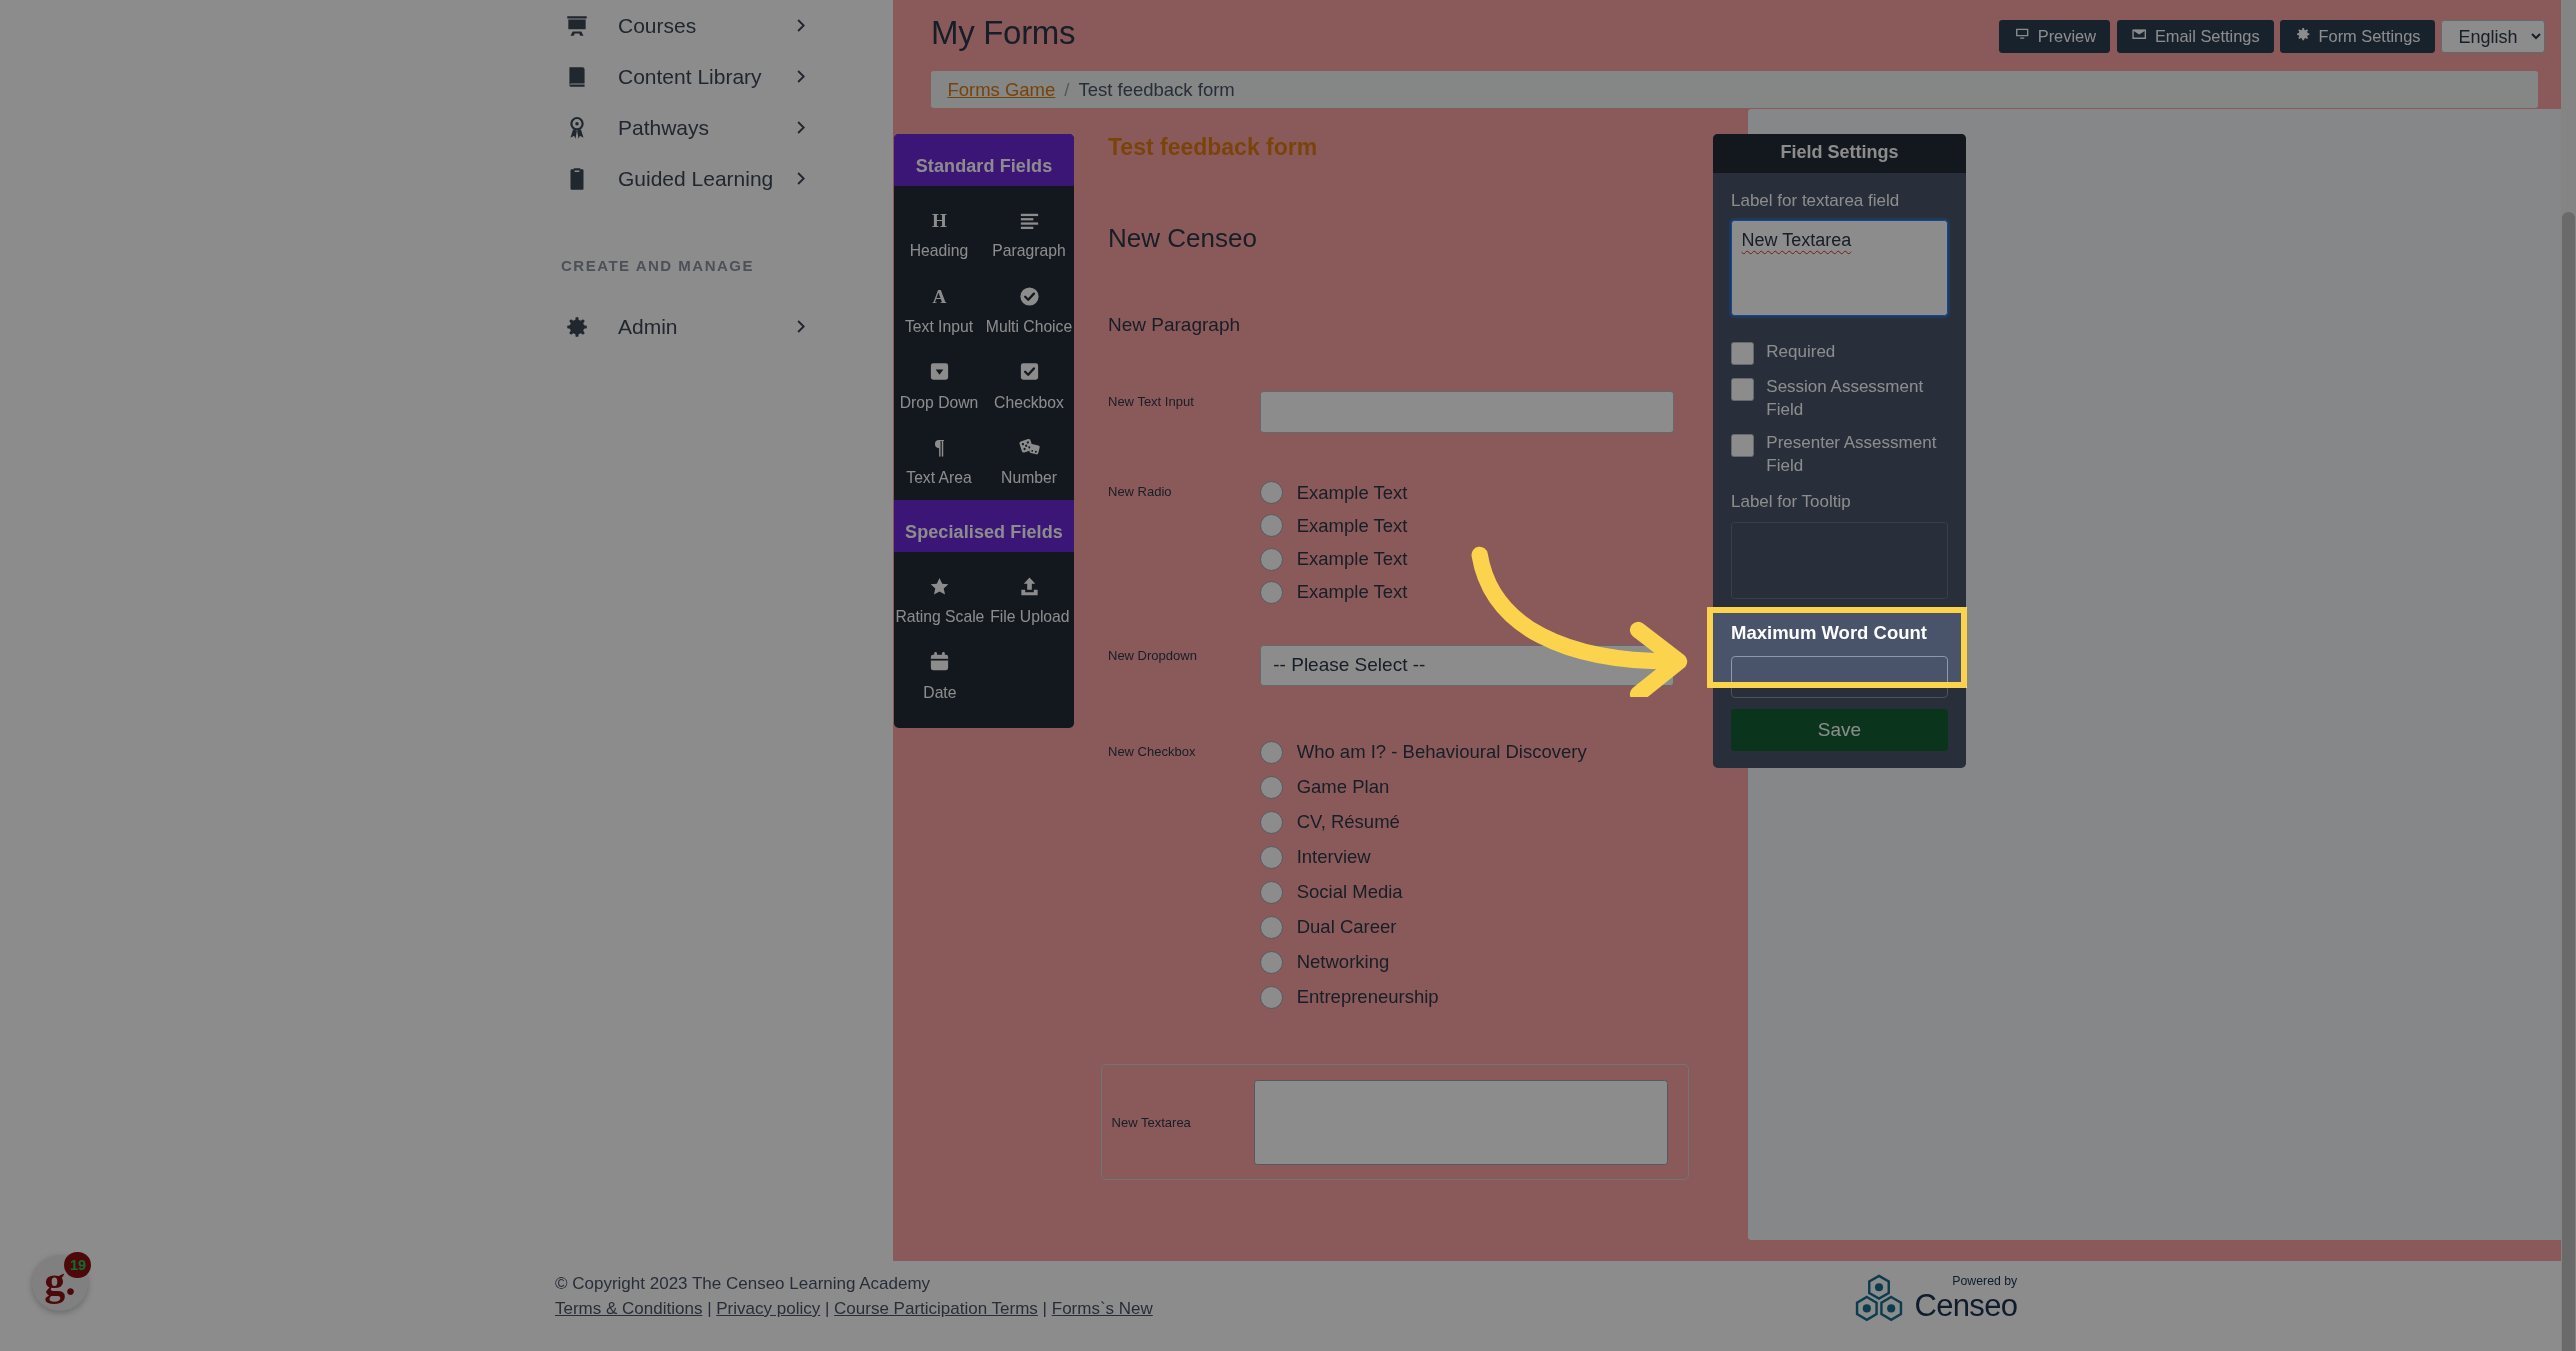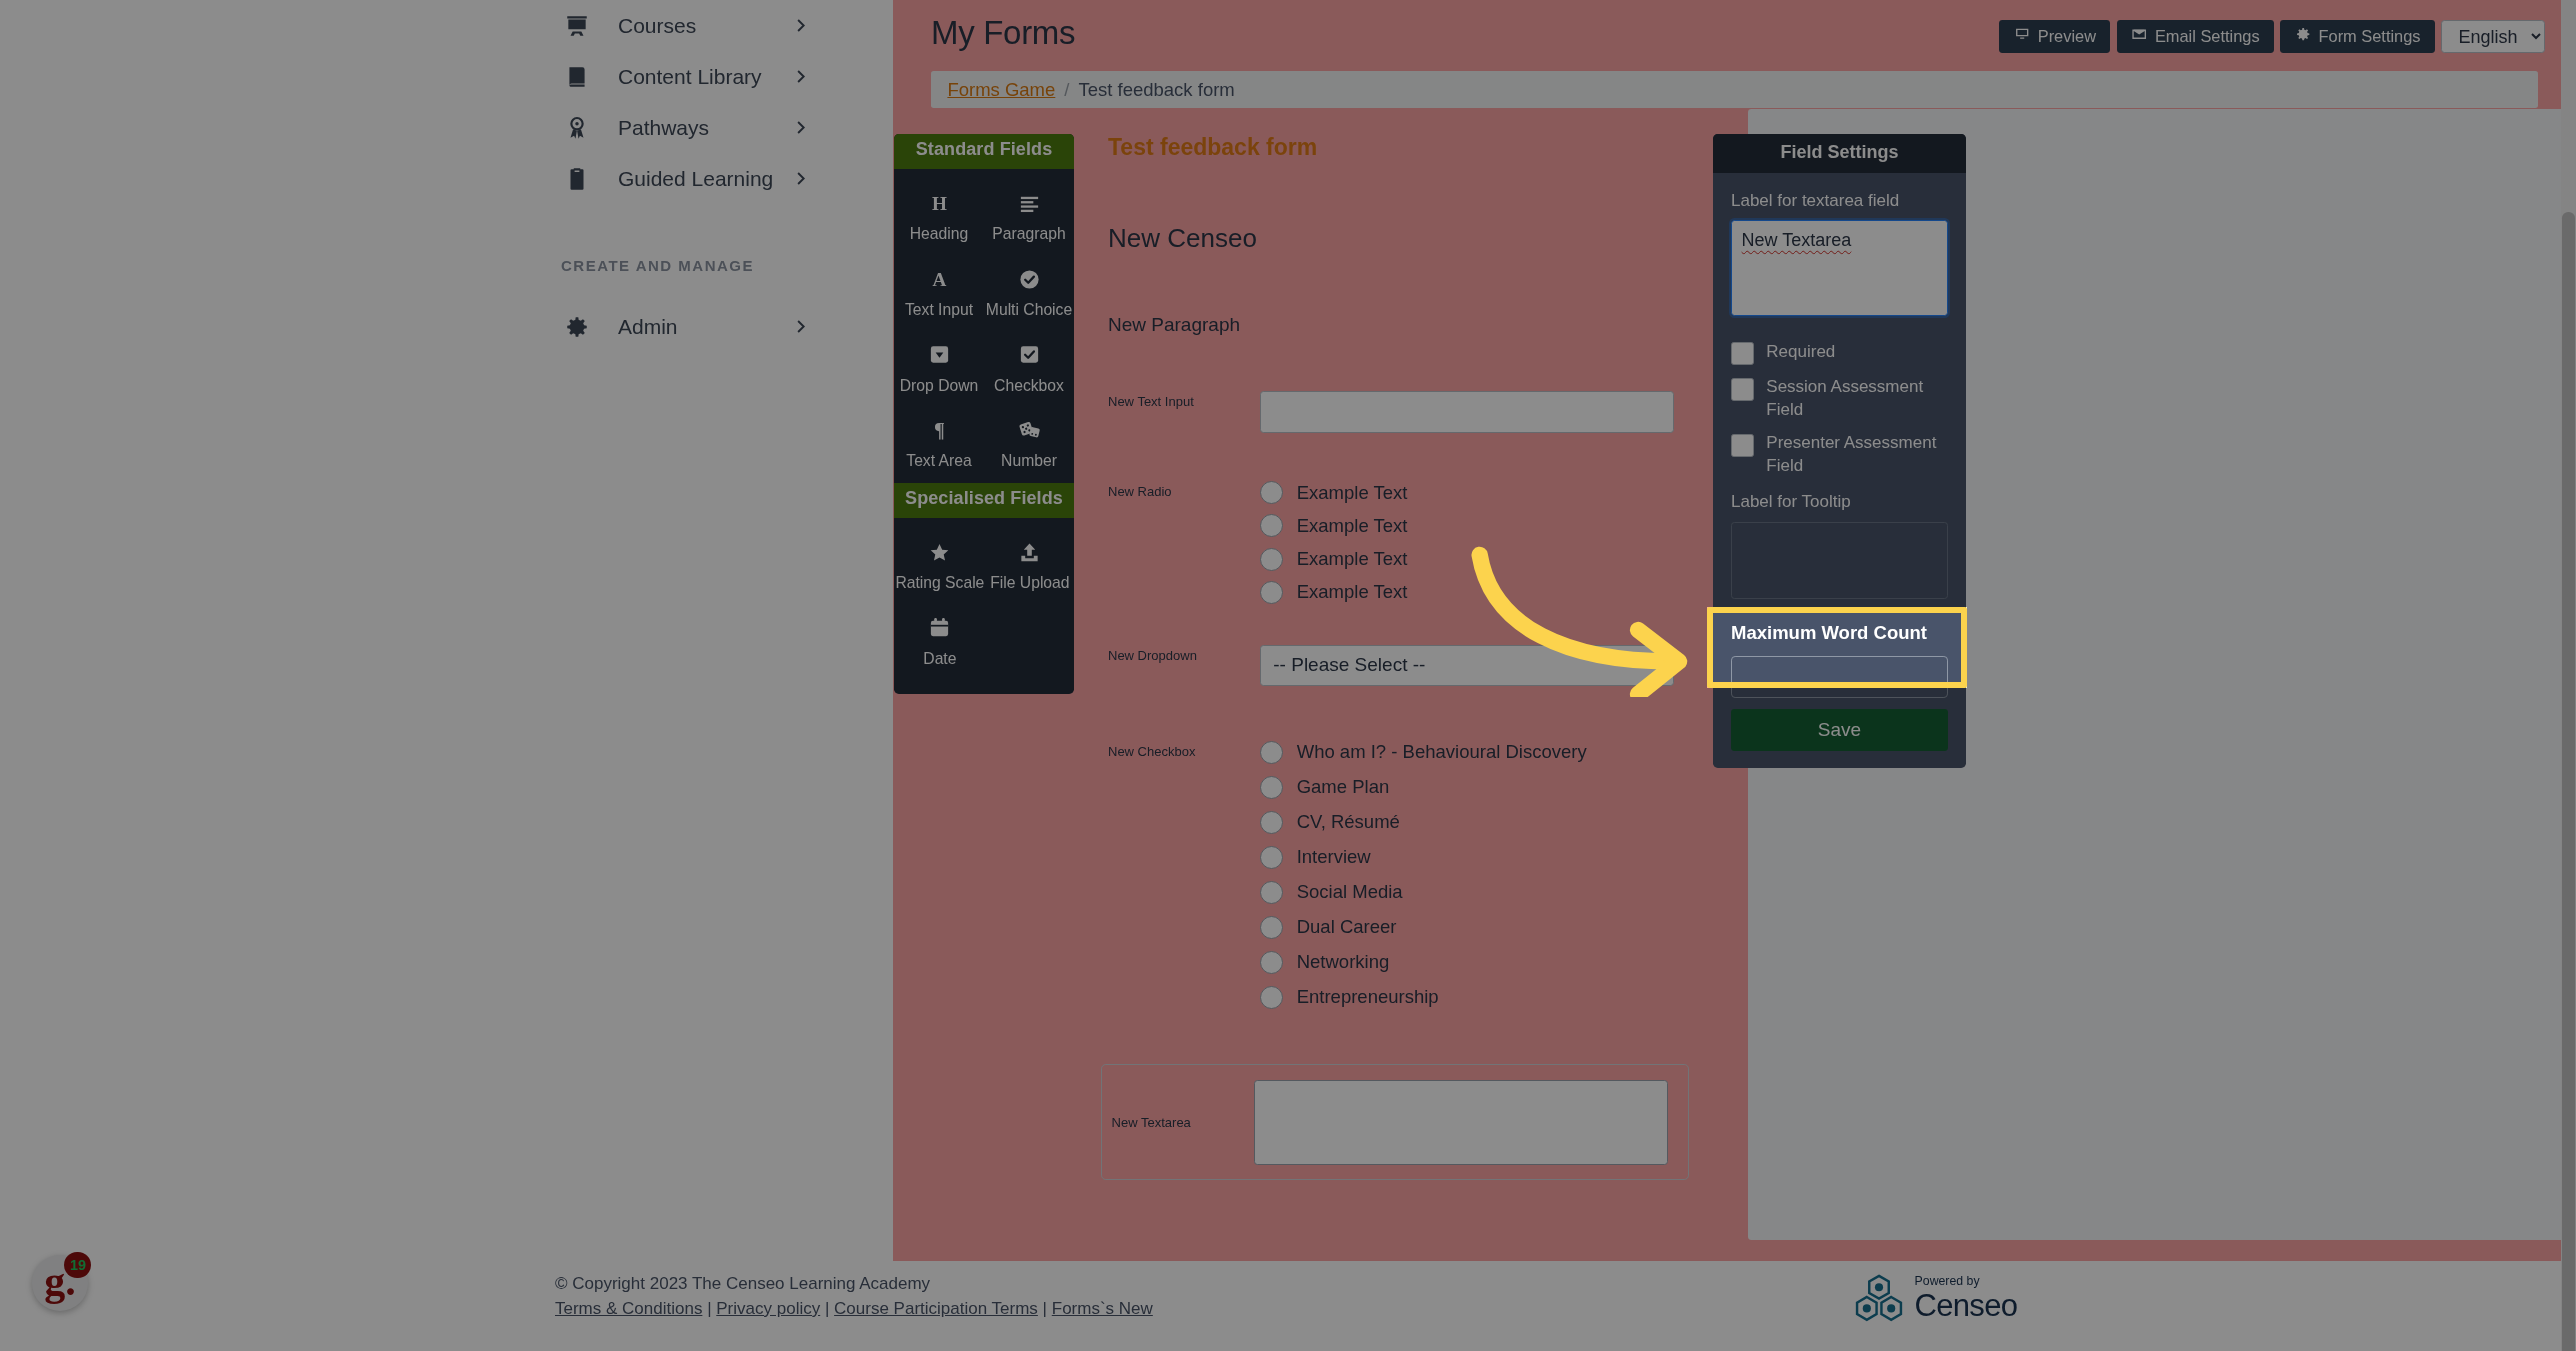--- a/index.html
+++ b/index.html
@@ -124,26 +124,26 @@
   
   #palette {
     position: absolute; left: 894px; top: 134px;
     width: 180px;
     background: #232c39;
     border-radius: 4.8px;
     overflow: hidden;
     padding-bottom: 13.7px;
   }
   .pal-head {
-    background: #4d7c0f;
+    background: #6d28d9;
     color: #ffffff;
     font-size: 18px;
     font-weight: bold;
     text-align: center;
-    padding: 5px 0 9px;
+    padding: 22px 0 9px;
     letter-spacing: 0.1px;
   }
   .pal-grid {
     display: grid;
     grid-template-columns: 1fr 1fr;
     row-gap: 5.5px;
     padding: 12.3px 0 4.1px;
   }
   .pal-cell {
     display: flex; flex-direction: column; align-items: center;
@@ -297,21 +297,21 @@
     font-size: 17px; color: #4a5568;
   }
   #flinks {
     position: absolute; left: 555px; top: 38px;
     font-size: 17px; color: #4a5568;
   }
   #flinks a { color: #4a5568; text-decoration: underline; }
   #flinks .bar { text-decoration: none; }
   #brand {
     position: absolute; left: 1853px; top: 9.6px;
-    display: flex; align-items: center; gap: 9.6px;
+    display: flex; align-items: center; gap: 9.6px; text-align: right;
   }
   #brand .bmark svg { width: 52px; height: 52px; }
   #brand .btext { display: flex; flex-direction: column; line-height: 1; }
   #brand .bsmall { font-size: 12.3px; color: #1b3350; margin-bottom: 2.7px; }
   #brand .bbig { font-size: 31px; color: #1b3350; letter-spacing: -0.7px; }
 
   
   #chat {
     position: absolute; left: 32px; top: 1255px;
     width: 56px; height: 56px;

